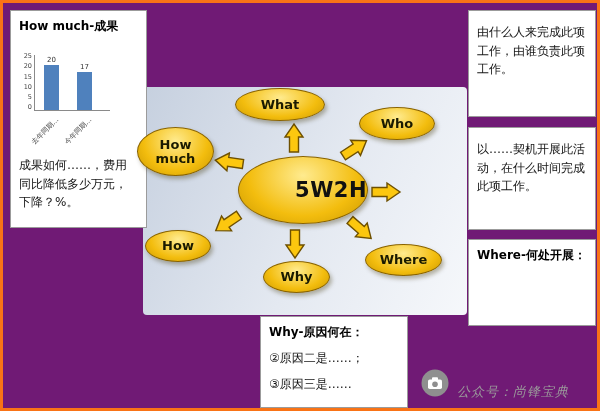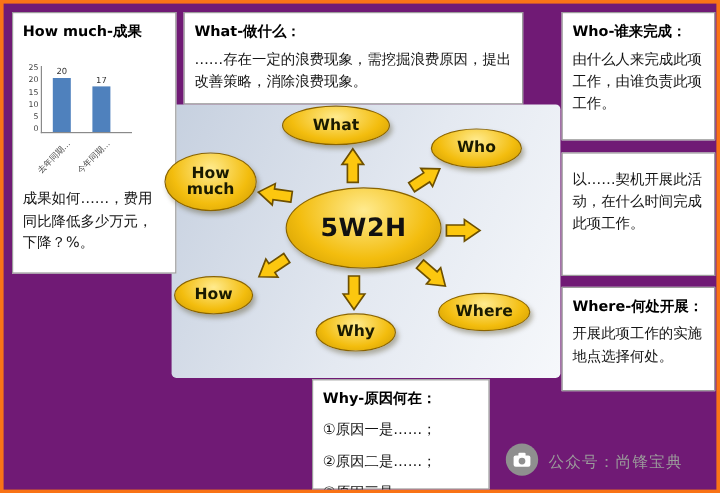--- a/index.html
+++ b/index.html
@@ -67,21 +67,21 @@
   .bar { width: 15px; }
   .xanchor { position: absolute; top: 62px; width: 0; }
   .xlabel {
     position: absolute; right: 0; top: 0; display: block;
     white-space: nowrap; font-size: 7px; color: #444;
     transform: rotate(-45deg); transform-origin: top right;
   }
 
   .watermark {
     position: absolute; left: 418px; top: 366px; z-index: 3;
-    display: flex; align-items: center; gap: 8px;
+    display: flex; align-items: flex-end; gap: 8px; font-style: italic;
   }
   .wm-text { font-size: 13px; color: #9b9b9b; letter-spacing: 1px; }
 </style>
 </head>
 <body>
 
 <div class="canvas">
 
   <div class="center-bg"></div>
 
@@ -122,57 +122,50 @@
       <div class="xanchor" style="left:35px">
         <span class="xlabel">去年同期…</span>
       </div>
       <div class="xanchor" style="left:68px">
         <span class="xlabel">今年同期…</span>
       </div>
     </div>
     <div class="box-body">成果如何……，费用同比降低多少万元，下降？%。</div>
   </div>
 
-  <div class="box" style="left:150px; top:7px; width:283px; height:77px;">
-    <div class="box-title">What-做什么：</div>
-    <div class="box-body">……存在一定的浪费现象，需挖掘浪费原因，提出改善策略，消除浪费现象。</div>
-  </div>
 
   <div class="box" style="left:465px; top:7px; width:128px; height:107px;">
-    <div class="box-title">Who-谁来完成：</div>
     <div class="box-body">由什么人来完成此项工作，由谁负责此项工作。</div>
   </div>
 
   <div class="box" style="left:465px; top:124px; width:128px; height:103px;">
     <div class="box-body">以……契机开展此活动，在什么时间完成此项工作。</div>
   </div>
 
   <div class="box" style="left:465px; top:236px; width:128px; height:87px;">
     <div class="box-title">Where-何处开展：</div>
-    <div class="box-body">开展此项工作的实施地点选择何处。</div>
   </div>
 
 
   <div class="box why-panel" style="left:257px; top:313px; width:148px; height:92px;">
     <div class="box-title">Why-原因何在：</div>
-    <div class="list-item">①原因一是……；</div>
     <div class="list-item">②原因二是……；</div>
     <div class="list-item">③原因三是……</div>
   </div>
 
   <div class="node" style="left:232px; top:85px; width:90px; height:33px;">
     <span>What</span>
   </div>
   <div class="node" style="left:356px; top:104px; width:76px; height:33px;">
     <span>Who</span>
   </div>
   <div class="node node-howmuch" style="left:134px; top:124px; width:77px; height:49px;">
     <span>How much</span>
   </div>
-  <div class="node node-center" style="left:235px; top:153px; width:130px; height:68px;">
+  <div class="node node-center" style="left:235px; top:153px; width:130px; height:68px;justify-content:flex-end;">
     <span>5W2H</span>
   </div>
   <div class="node" style="left:142px; top:227px; width:66px; height:32px;">
     <span>How</span>
   </div>
   <div class="node" style="left:362px; top:241px; width:77px; height:32px;">
     <span>Where</span>
   </div>
   <div class="node" style="left:260px; top:258px; width:67px; height:32px;justify-content:center;">
     <span>Why</span>

